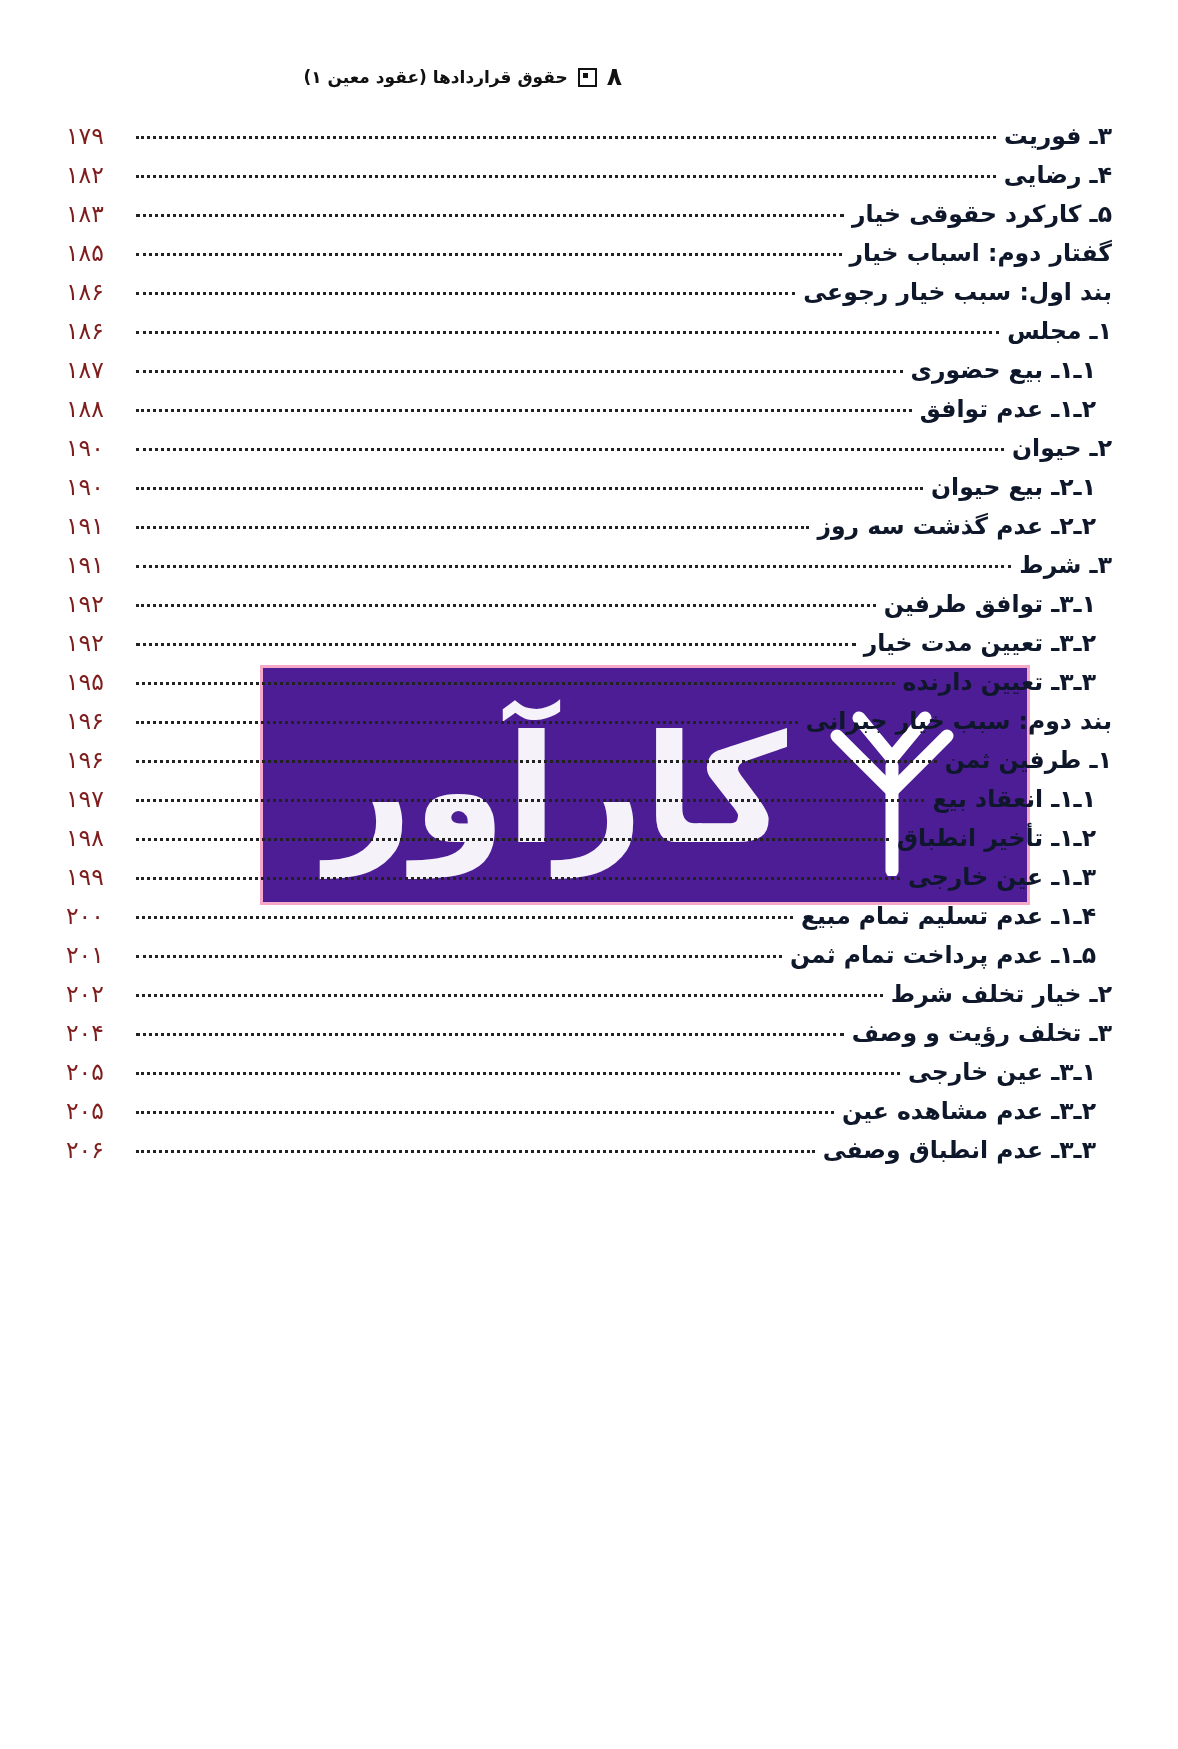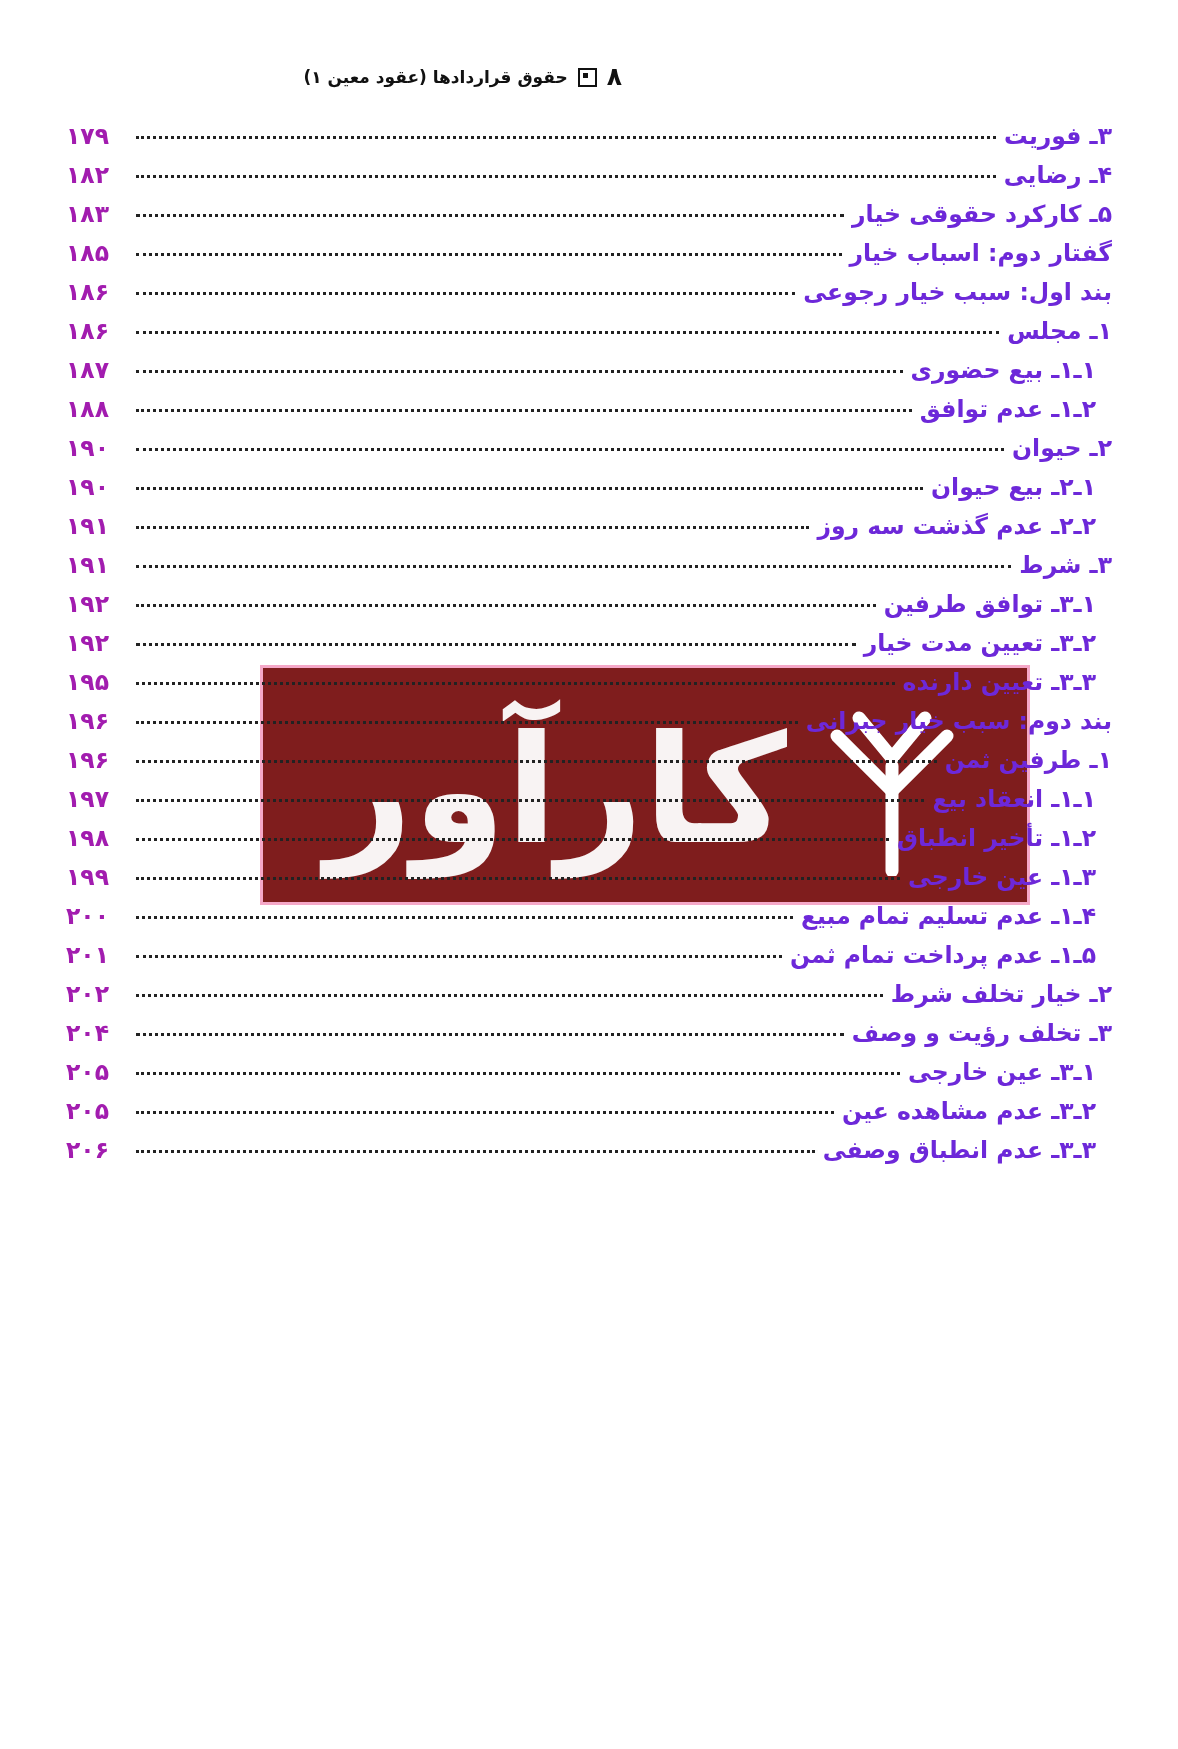--- a/index.html
+++ b/index.html
@@ -64,21 +64,21 @@
     color: #111;
   }
 
   
   .watermark {
     position: absolute;
     right: 148px;
     top: 665px;
     width: 770px;
     height: 240px;
-    background: #7f1d1d;
+    background: #4c1d95;
     border: 3px solid #f5a8c8;
     box-sizing: border-box;
     z-index: 0;
     overflow: hidden;
     margin-left: 36px;
   }
   .watermark .wm-text {
     position: absolute;
     right: 240px;
     top: 22px;
@@ -111,36 +111,36 @@
     width: 100%;
     margin-bottom: 15.5px;
     font-size: 23.5px;
     line-height: 1.0;
     white-space: nowrap;
   }
   .toc-title {
     flex: 0 0 auto;
     padding-left: 6px;
     font-weight: bold;
-    color: #6d28d9;
+    color: #0f172a;
   }
   .toc-dots {
     flex: 1 1 auto;
     overflow: hidden;
     margin: 0 2px;
     position: relative;
     top: -5px;
     border-bottom: 3px dotted #222;
     height: 10px;
   }
   .toc-page {
     flex: 0 0 auto;
     padding-right: 6px;
-    font-weight: bold;
-    color: #a21caf;
+    font-weight: normal;
+    color: #7f1d1d;
     min-width: 62px;
     text-align: left;
     direction: rtl;
   }
 
   
   .lvl-0 .toc-title { margin-right: 0; }
   .lvl-1 .toc-title { margin-right: 16px; }
 </style>
 </head>

